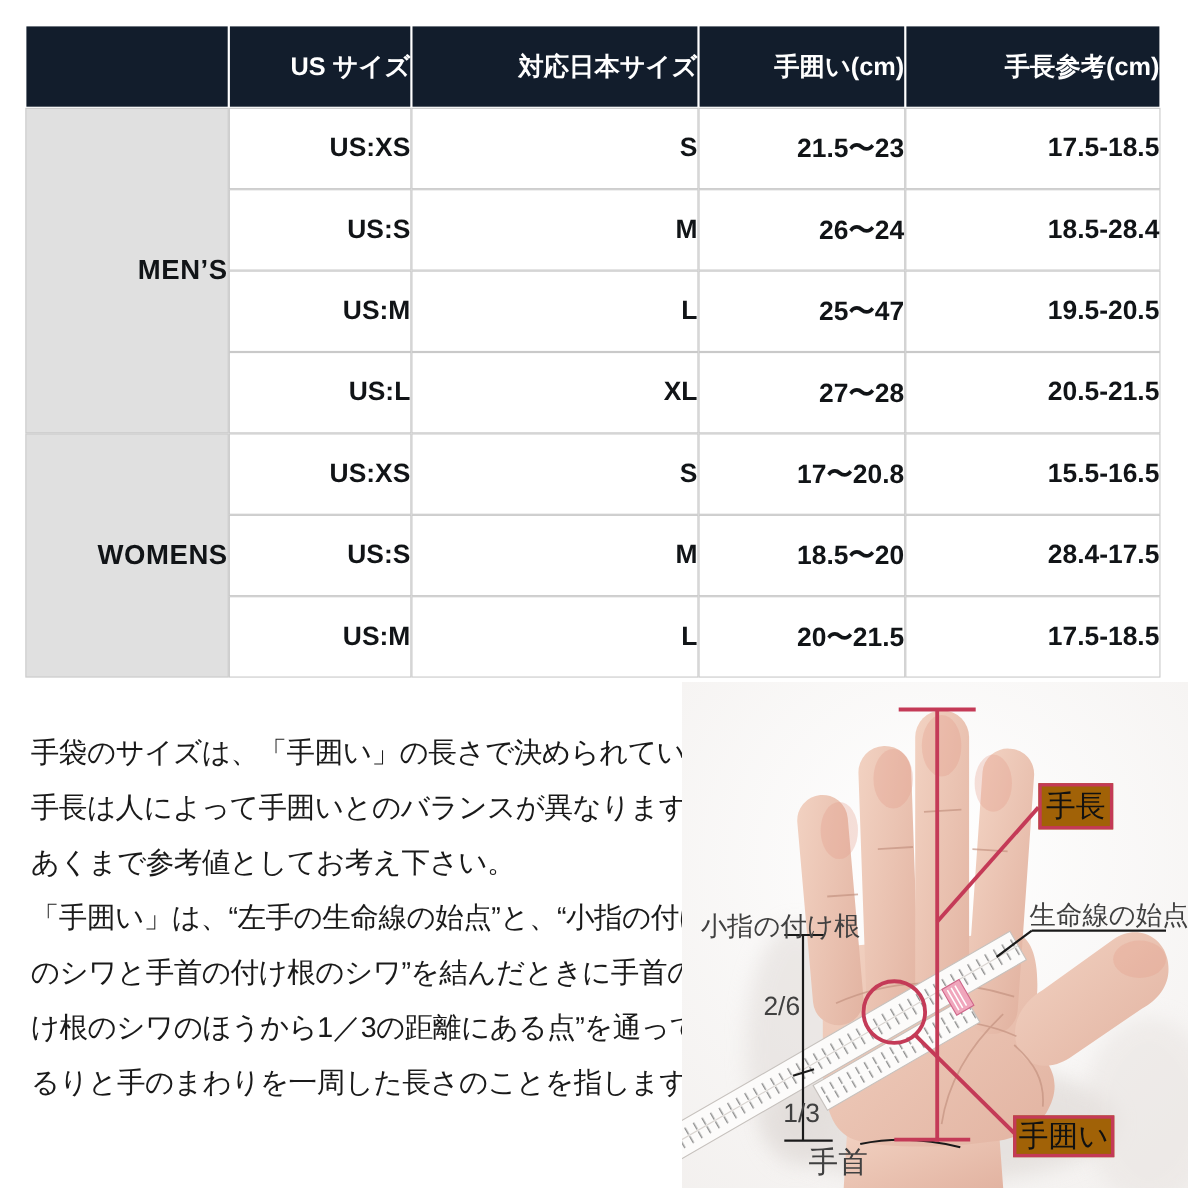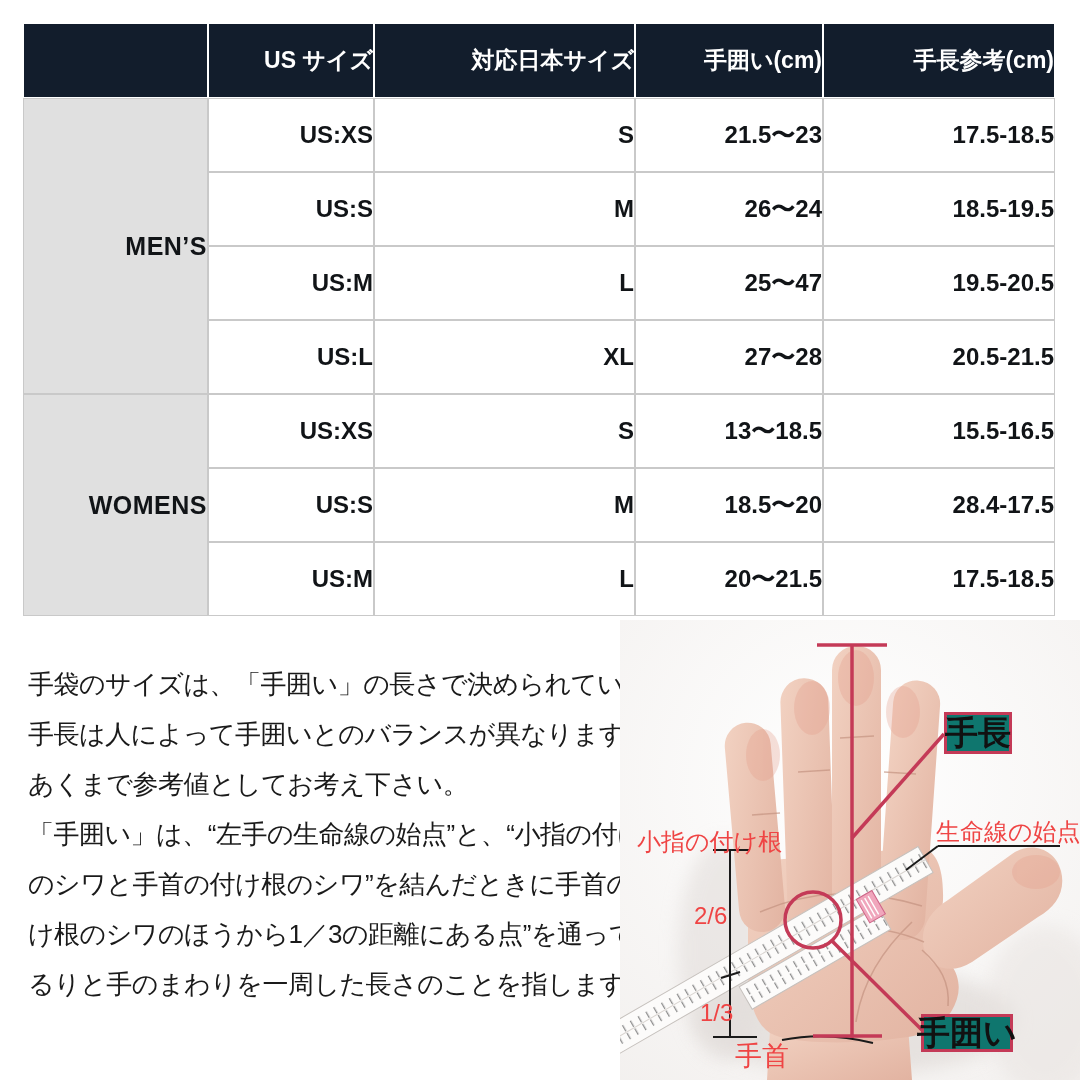--- a/index.html
+++ b/index.html
@@ -30,27 +30,27 @@
   
   .description{
     position:absolute;left:28px;top:659px;width:600px;
     font-size:26px;line-height:50px;color:#1a1a1a;
     letter-spacing:-0.5px;white-space:nowrap;
   }
   
   .diagram{position:absolute;left:620px;top:620px;width:460px;height:460px;}
   .diagram svg{position:absolute;left:0;top:0;}
   .diag-label{
-    position:absolute;color:#ef4444;font-size:24px;white-space:nowrap;
+    position:absolute;color:#404040;font-size:24px;white-space:nowrap;
     font-weight:bold;
   }
   .red-box{
     position:absolute;display:flex;align-items:center;justify-content:center;
-    border:3px solid #c43a57;background:#0f766e;color:#111111;
-    font-size:33px;font-weight:bold;white-space:nowrap;box-sizing:border-box;
+    border:3px solid #c43a57;background:#a16207;color:#111111;
+    font-size:27px;font-weight:normal;white-space:nowrap;box-sizing:border-box;
   }
 </style>
 </head>
 <body>
 
 <table class="size-table">
   <colgroup>
     <col style="width:183px">
       <col style="width:164px">
       <col style="width:259px">
@@ -71,39 +71,39 @@
       <td class="section-cell" rowspan="4">MEN’S</td>
       <td>US:XS</td>
       <td>S</td>
       <td>21.5〜23</td>
       <td>17.5-18.5</td>
     </tr>
     <tr>
       <td>US:S</td>
       <td>M</td>
       <td>26〜24</td>
-      <td>18.5-19.5</td>
+      <td>18.5-28.4</td>
     </tr>
     <tr>
       <td>US:M</td>
       <td>L</td>
       <td>25〜47</td>
       <td>19.5-20.5</td>
     </tr>
     <tr>
       <td>US:L</td>
       <td>XL</td>
       <td>27〜28</td>
       <td>20.5-21.5</td>
     </tr>
     <tr>
       <td class="section-cell" rowspan="3">WOMENS</td>
       <td>US:XS</td>
       <td>S</td>
-      <td>13〜18.5</td>
+      <td>17〜20.8</td>
       <td>15.5-16.5</td>
     </tr>
     <tr>
       <td>US:S</td>
       <td>M</td>
       <td>18.5〜20</td>
       <td>28.4-17.5</td>
     </tr>
     <tr>
       <td>US:M</td>
@@ -212,17 +212,17 @@
       <line x1="193" y1="416" x2="262" y2="416"></line>
       <line x1="232" y1="218" x2="324" y2="114"></line>
       <circle cx="193" cy="300" r="28"></circle>
       <line x1="212" y1="321" x2="305" y2="413"></line>
     </g>
   </svg>
 
   <div class="diag-label" style="left:17px;top:206px;font-weight:normal;">小指の付け根</div>
   <div class="diag-label" style="left:316px;top:196px;font-weight:normal;">生命線の始点</div>
   <div class="diag-label" style="left:74px;top:282px;font-weight:normal;">2/6</div>
-  <div class="diag-label" style="left:80px;top:379px;font-weight:normal;">1/3</div>
+  <div class="diag-label" style="left:92px;top:379px;font-weight:normal;">1/3</div>
   <div class="diag-label" style="left:115px;top:418px;font-size:27px;font-weight:normal;">手首</div>
   <div class="red-box" style="left:324px;top:92px;width:68px;height:42px;">手長</div>
   <div class="red-box" style="left:301px;top:394px;width:92px;height:38px;">手囲い</div>
 </div>
 
 </body></html>

